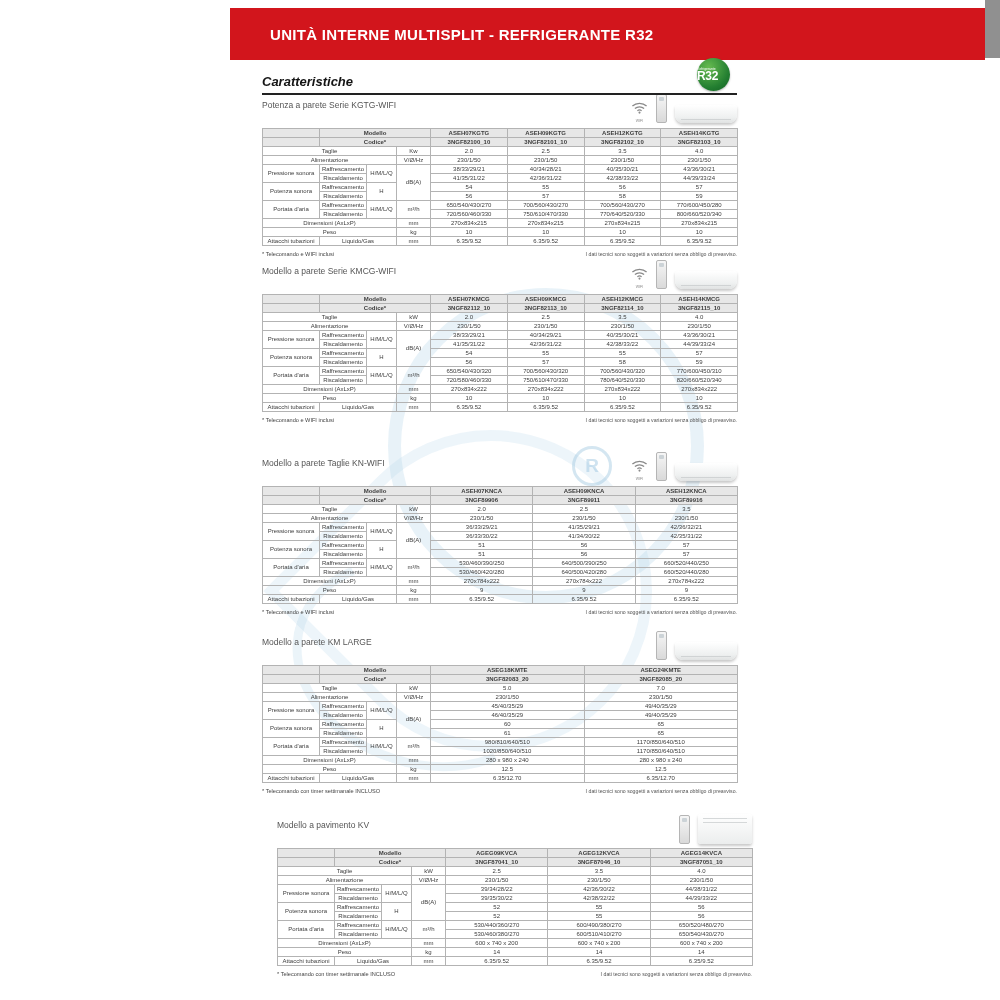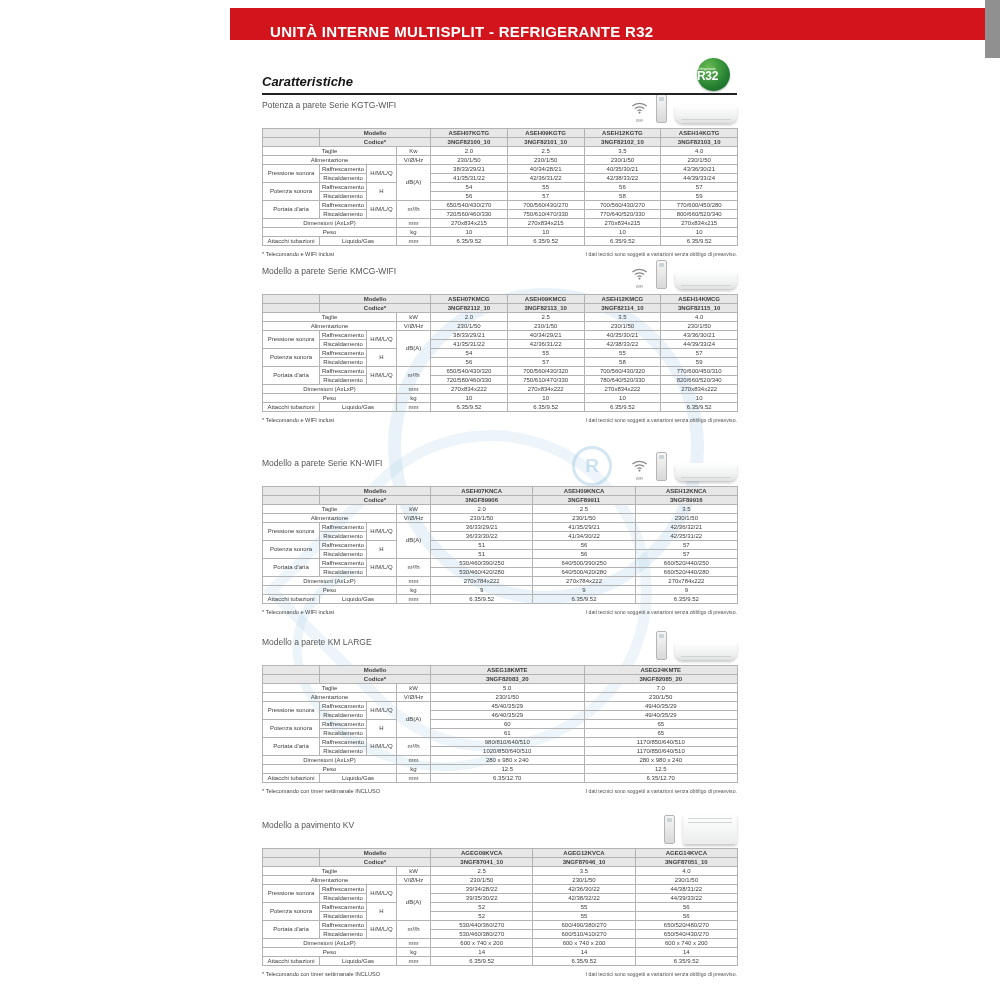--- a/index.html
+++ b/index.html
@@ -1,19 +1,19 @@
 <!DOCTYPE html>
 <html><head>
 <meta charset="utf-8">
 <style>
   html,body{margin:0;padding:0;}
   body{width:1000px;height:1000px;background:#ffffff;position:relative;overflow:hidden;
        font-family:"Liberation Sans", sans-serif;}
-  .banner{position:absolute;left:230px;top:8px;width:755px;height:32px;background:#d2151c;
-          display:flex;align-items:flex-end;z-index:3;}
+  .banner{position:absolute;left:230px;top:8px;width:755px;height:52px;background:#d2151c;
+          display:flex;align-items:center;z-index:3;}
   .banner-title{color:#fff;font-weight:bold;font-size:15px;padding-left:40px;letter-spacing:.3px;}
   .edge-strip{position:absolute;right:0;top:0;width:15px;height:58px;background:#909090;z-index:3;}
   .caratteristiche{position:absolute;left:262px;top:74px;font-size:13px;font-style:italic;
                    font-weight:bold;color:#141414;z-index:3;text-align:right;}
   .heading-rule{position:absolute;left:262px;top:93px;width:475px;height:2px;background:#222;z-index:3;}
   .r32{position:absolute;left:697px;top:58px;width:33px;height:33px;border-radius:50%;z-index:3;
        background:radial-gradient(circle at 35% 28%, #66bb50, #227d30 65%, #155e22);
        display:flex;flex-direction:column;align-items:flex-start;justify-content:center;color:#fff;
        box-shadow:0 1px 2px rgba(0,0,0,.3);}
   .r32-small{font-size:3.4px;line-height:4px;}
@@ -369,21 +369,21 @@
             <td class="d">6.35/9.52</td>
           </tr>
         </tbody>
       </table>
       <div class="notes">
         <span class="note-left">* Telecomando e WIFI inclusi</span>
         <span class="note-right">I dati tecnici sono soggetti a variazioni senza obbligo di preavviso.</span>
       </div>
     </div>
     <div class="section" style="top: 458px;">
-      <div class="sec-title">Modello a parete Serie KN-WIFI</div>
+      <div class="sec-title">Modello a parete Taglie KN-WIFI</div>
       <div class="sec-icons">
         <div class="wifi">
           <div><svg width="17" height="13" viewBox="0 0 24 18">
               <path d="M2 7 A14 13 0 0 1 22 7" fill="none" stroke="#8a8a8a" stroke-width="1.8"></path>
               <path d="M5.5 10.5 A9.5 9 0 0 1 18.5 10.5" fill="none" stroke="#8a8a8a" stroke-width="1.8"></path>
               <path d="M9 13.5 A5 4.5 0 0 1 15 13.5" fill="none" stroke="#8a8a8a" stroke-width="1.8"></path>
               <circle cx="12" cy="16.2" r="1.5" fill="#8a8a8a"></circle>
             </svg></div>
           <div class="wifi-lab">WIFI</div>
         </div>
@@ -607,21 +607,21 @@
             <td class="d fd">6.35/12.70</td>
             <td class="d">6.35/12.70</td>
           </tr>
         </tbody>
       </table>
       <div class="notes">
         <span class="note-left">* Telecomando con timer settimanale INCLUSO</span>
         <span class="note-right">I dati tecnici sono soggetti a variazioni senza obbligo di preavviso.</span>
       </div>
     </div>
-    <div class="section" style="top: 820px;">
+    <div class="section" style="top: 820px; margin-left: 15px;">
       <div class="sec-title">Modello a pavimento KV</div>
       <div class="sec-icons">
         <div class="remote">
           <div class="remote-screen"></div>
         </div>
         <div class="floor-unit">
           <div class="floor-vent"></div>
         </div>
       </div>
       <table class="spec">

